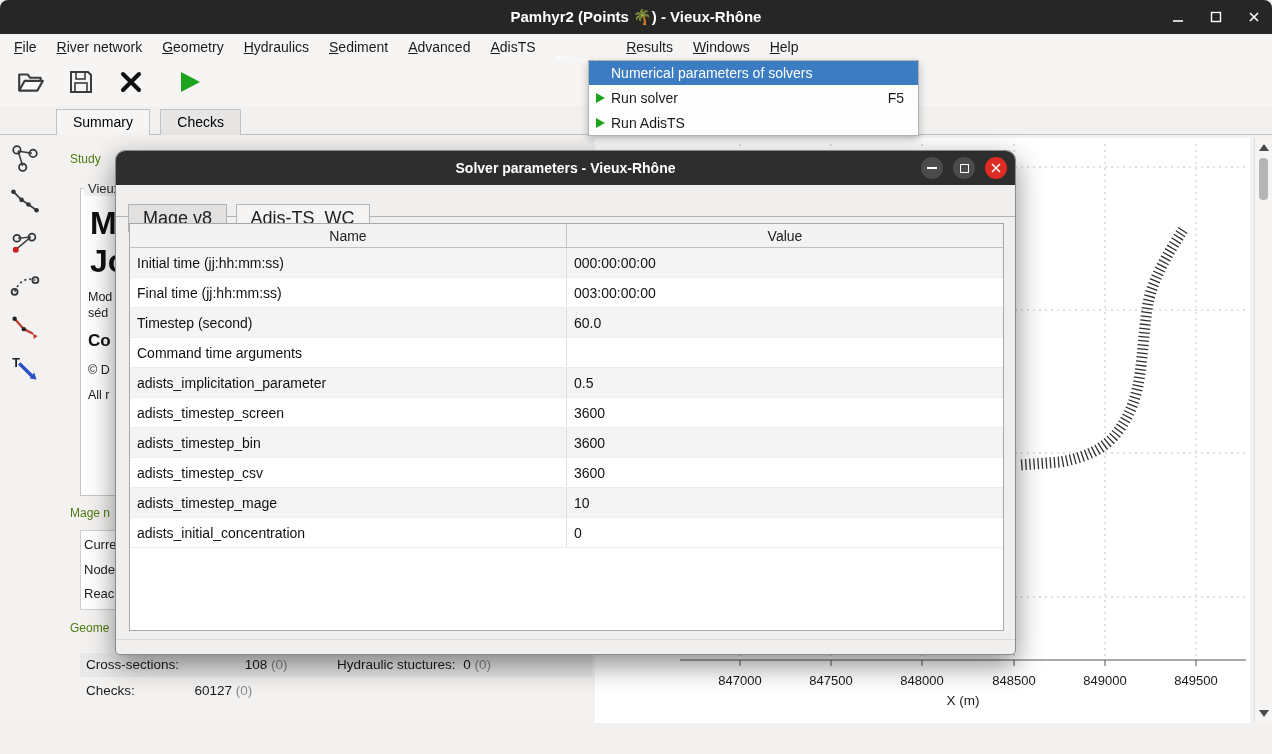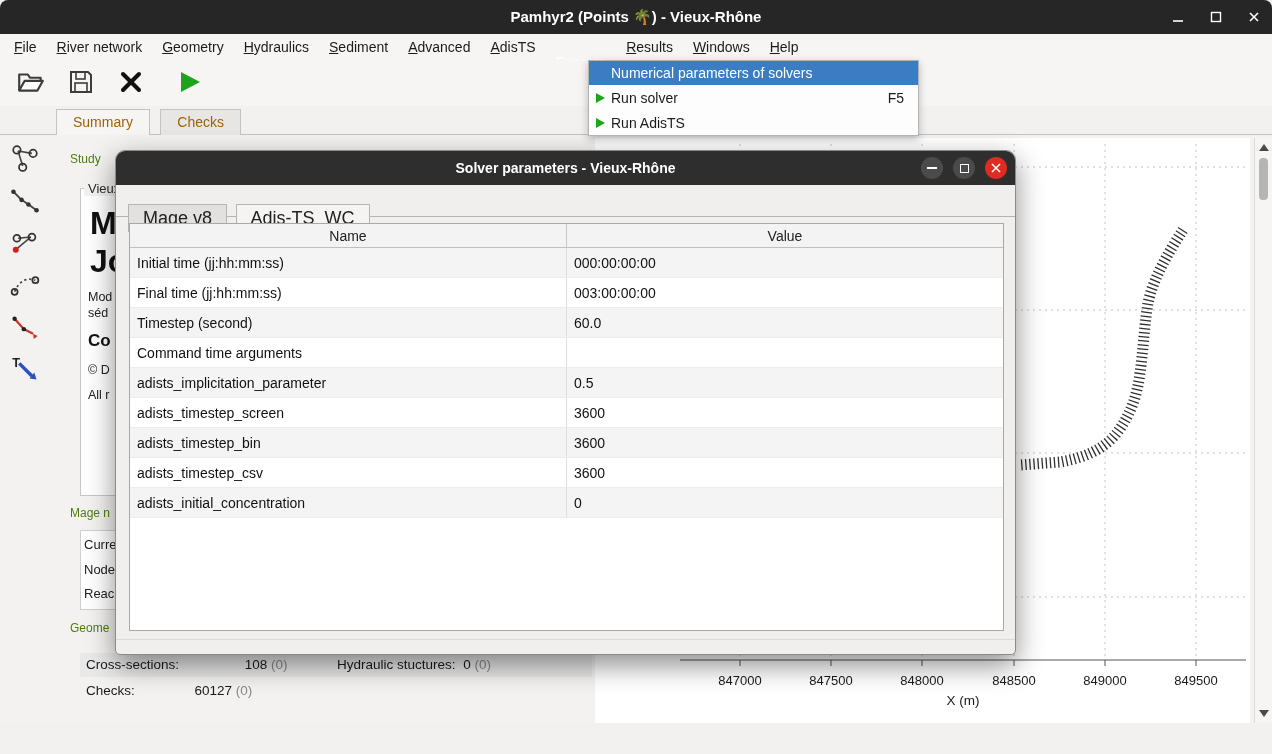--- a/index.html
+++ b/index.html
@@ -27,21 +27,21 @@
   .dd-icon { width:22px; display:flex; align-items:center; justify-content:center; flex:0 0 22px; }
   .dd-label { flex:1; }
   .dd-shortcut { padding-right:14px; }
 
   
   .toolbar { position:absolute; left:0; top:60px; width:1272px; height:46px; background:#f6f5f4; display:flex; align-items:center; gap:16px; padding-left:14px; }
   .tool-btn { width:34px; height:34px; border:none; background:transparent; display:flex; align-items:center; justify-content:center; cursor:pointer; }
 
   
   .tabbar { position:absolute; left:0; top:106px; width:1272px; height:29px; border-bottom:1px solid #c3c3c3; padding-left:56px; }
-  .mtab { display:inline-block; height:27px; line-height:25px; margin-top:2px; margin-right:6px; padding:0 16px; font-size:14px; border:1px solid #c3c3c3; background:#e7e6e5; color:#a16207; position:relative; top:1px; cursor:pointer; }
+  .mtab { display:inline-block; height:27px; line-height:25px; margin-top:2px; margin-right:6px; padding:0 16px; font-size:14px; border:1px solid #c3c3c3; background:#e7e6e5; color:#000000; position:relative; top:1px; cursor:pointer; }
   .mtab.active { background:#f6f5f4; border-bottom:1px solid #f6f5f4; height:28px; }
 
   
   .mainframe { position:absolute; left:0; top:135px; width:1272px; height:588px; background:#f3f2f1; }
   .side-toolbar { position:absolute; left:2px; top:2px; width:44px; height:584px; }
   .side-btn { position:absolute; left:4px; width:38px; height:38px; border:none; background:transparent; display:flex; align-items:center; justify-content:center; cursor:pointer; }
 
   .section-label { position:absolute; font-size:12px; color:#4d7c0f; }
   .study-box { position:absolute; left:80px; top:53px; width:512px; height:308px; background:#ffffff; border:1px solid #c6c6c6; }
   .study-box-title { position:absolute; left:84px; top:46px; background:#f3f2f1; padding:0 4px; font-size:13px; color:#2c2c2c; z-index:2; }
@@ -421,20 +421,24 @@
       </div>
       <div class="trow">
         <div class="tcell name">adists_timestep_bin</div>
         <div class="tcell value">3600</div>
       </div>
       <div class="trow">
         <div class="tcell name">adists_timestep_csv</div>
         <div class="tcell value">3600</div>
       </div>
       <div class="trow">
+        <div class="tcell name">adists_timestep_mage</div>
+        <div class="tcell value">10</div>
+      </div>
+      <div class="trow">
         <div class="tcell name">adists_initial_concentration</div>
         <div class="tcell value">0</div>
       </div>
     </div>
 
     <div class="dlg-footer"></div>
   </div>
 
 </div>
 

